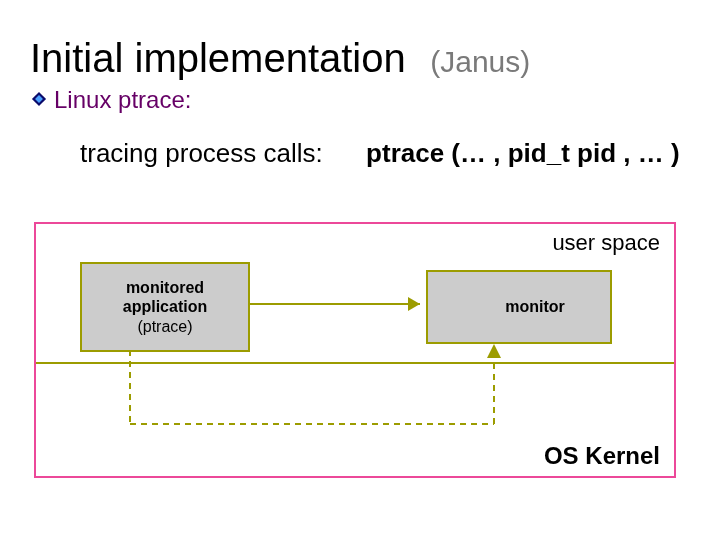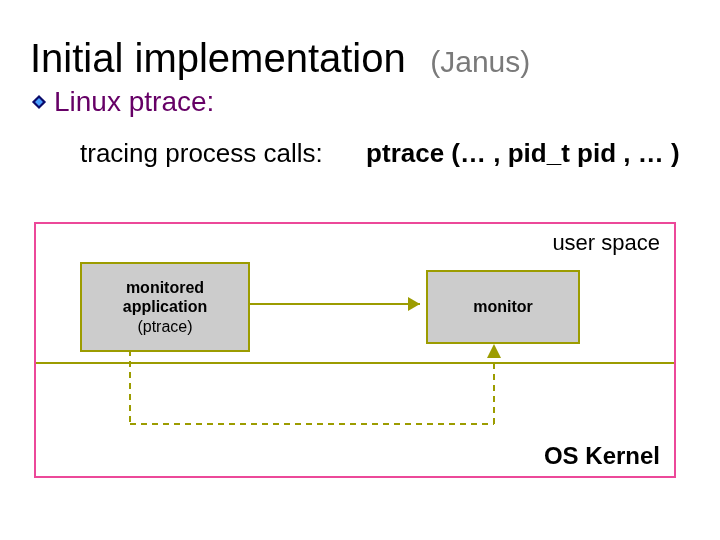--- a/index.html
+++ b/index.html
@@ -34,21 +34,21 @@
     color: #7a7a7a;
     display: inline;
     margin-left: 20px;
   }
   .bullet-row {
     position: absolute;
     left: 30px;
     top: 86px;
     display: flex;
     align-items: center;
-    font-size: 28px;
+    font-size: 24px;
   }
   .bullet-icon {
     flex: none;
     display: inline-block;
   }
   .bullet-text {
     margin-left: 6px;
     color: #660066;
   }
   .bullet-rest {
@@ -111,20 +111,21 @@
     height: 86px;
   }
   .box-monitored .outlook {
     font-weight: normal;
   }
   .box-monitor {
     left: 390px;
     top: 46px;
     width: 150px;
     height: 70px;
+    padding-left: 32px;
   }
   .call-label {
     position: absolute;
     left: 96px;
     top: 152px;
     font-size: 20px;
     font-weight: bold;
   }
   
   .frame svg.lines {

